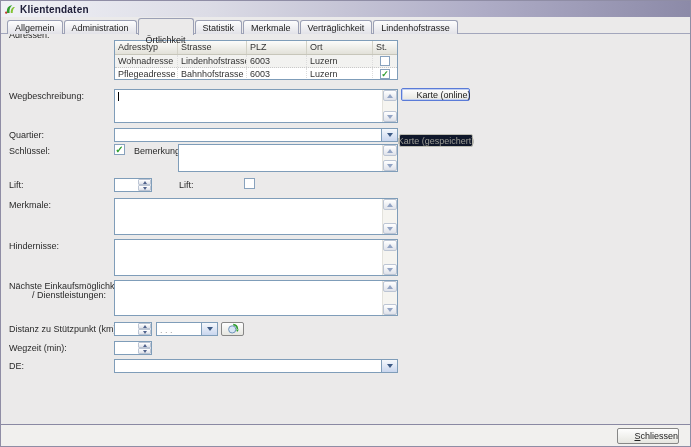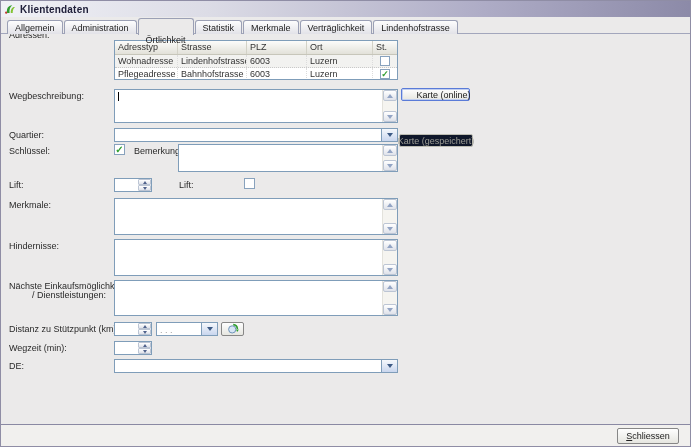--- a/index.html
+++ b/index.html
@@ -266,17 +266,17 @@
 
   <div class="lbl" style="top:360px;">DE:</div>
   <div class="combo" style="left:113px; top:358px; width:284px; height:14px;">
     <span class="combo-text"></span>
     <span class="dd">
         <span class="dd-arrow"></span>
       </span>
   </div>
 
   <div class="footer"></div>
-  <div class="btn" style="left:616px; top:427px; width:62px; height:16px;">
+  <div class="btn" style="left:616px; top:427px; width:62px; height:16px;justify-content:flex-end;">
     <span><u>S</u><span>chliessen</span></span>
   </div>
 
 </div>
 
 </body></html>

